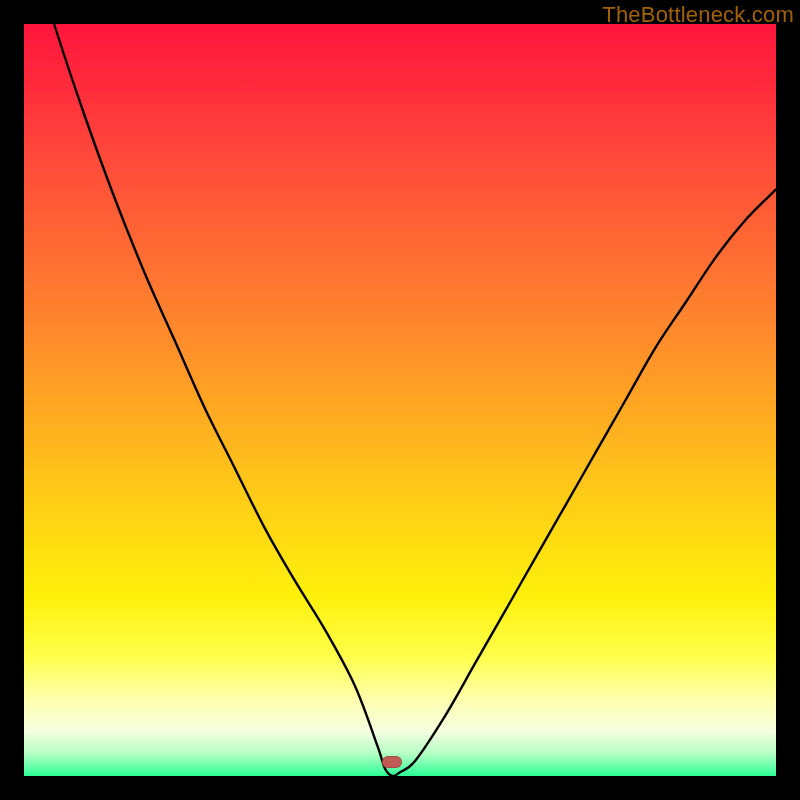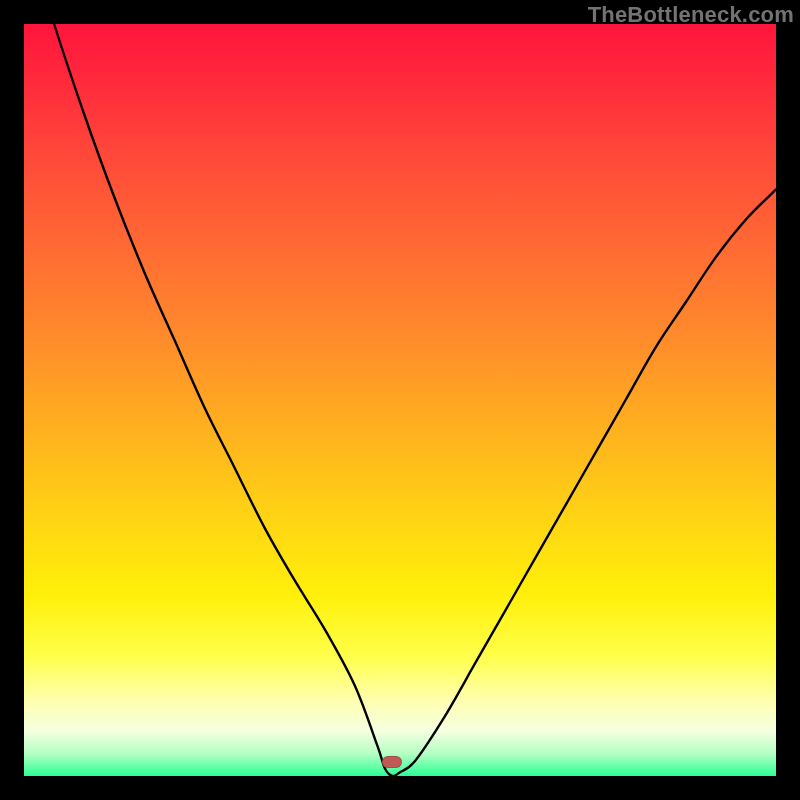--- a/index.html
+++ b/index.html
@@ -48,23 +48,23 @@
     width: 20px;
     height: 12px;
     border-radius: 6px;
     background: #c05a54;
     box-shadow: inset 0 0 0 1px rgba(0,0,0,0.15);
   }
   .watermark {
     position: absolute;
     top: 2px;
     right: 6px;
-    color: #737373;
+    color: #a16207;
     font-size: 22px;
-    font-weight: 700;
+    font-weight: 400;
     letter-spacing: 0.2px;
     user-select: none;
   }
   svg.curve {
     position: absolute;
     left: 0;
     top: 0;
     width: 752px;
     height: 752px;
     overflow: visible;

